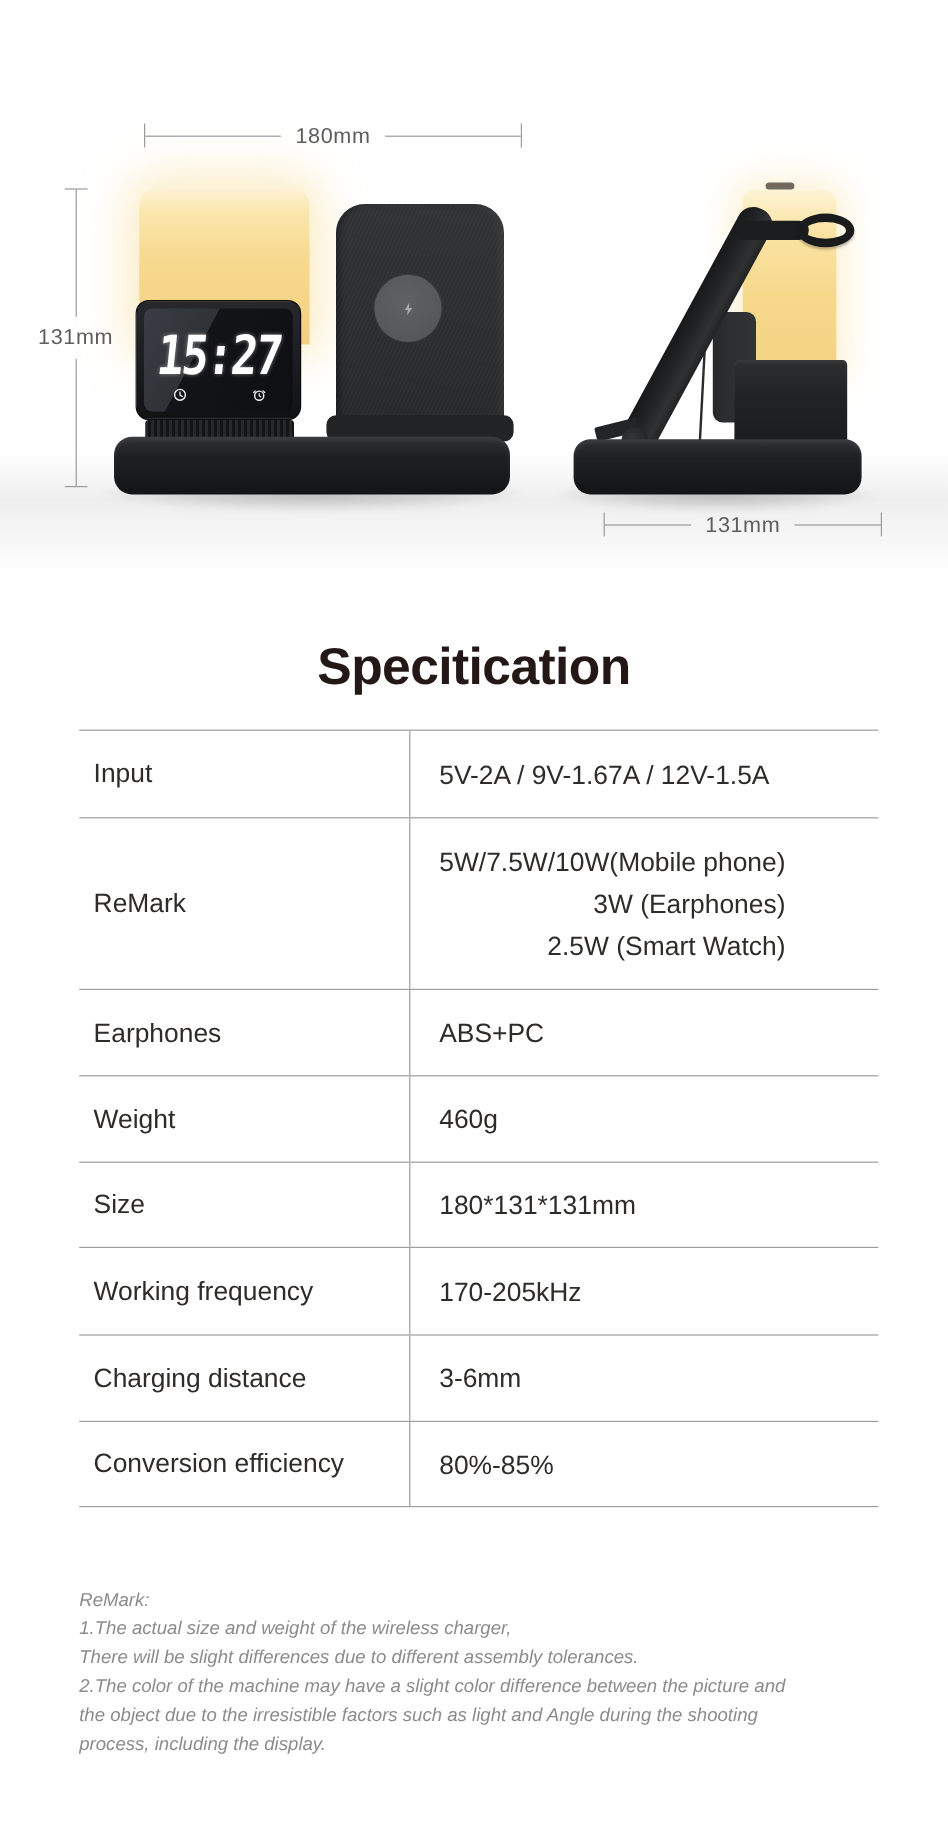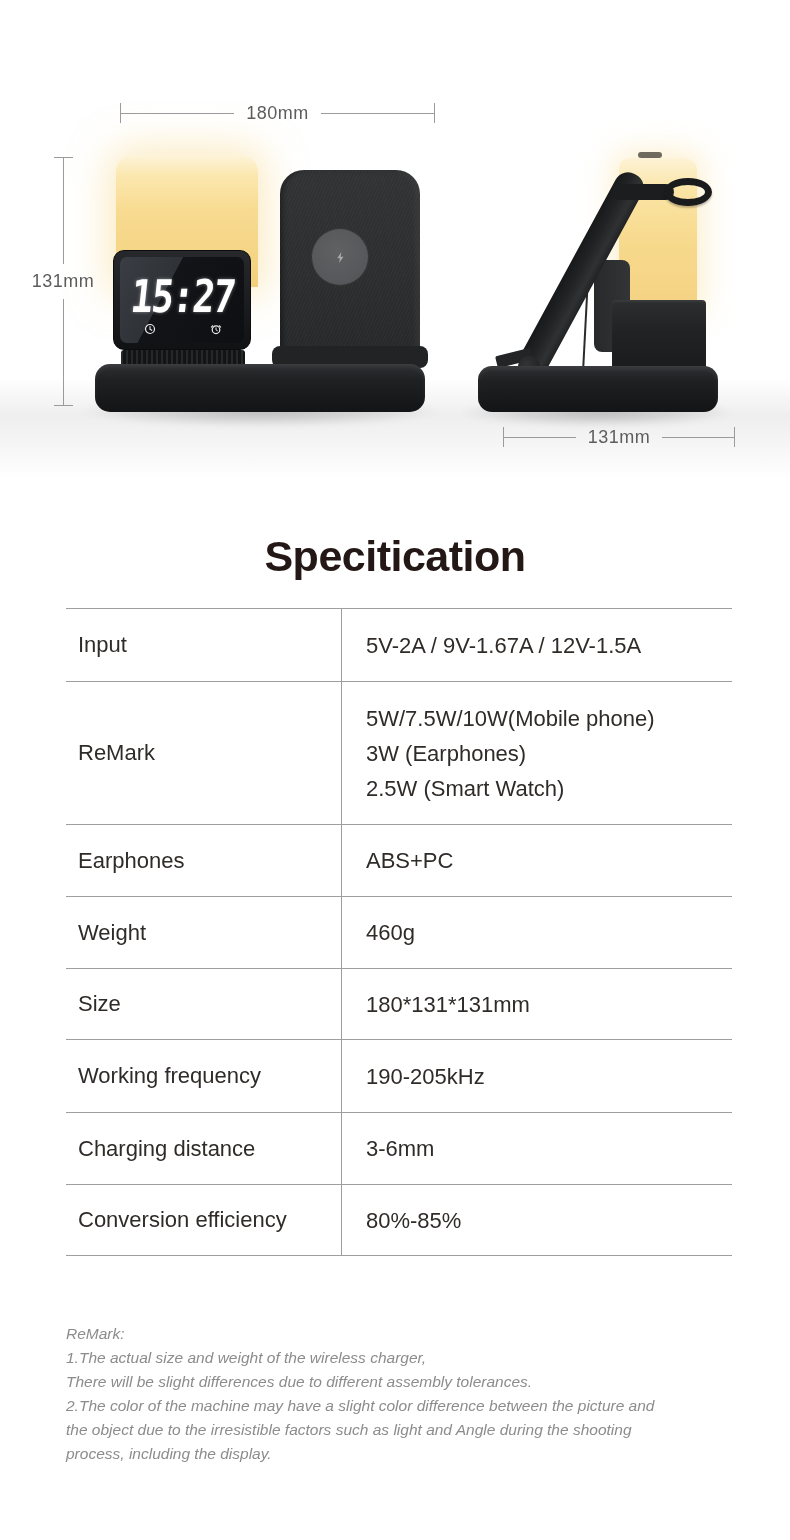--- a/index.html
+++ b/index.html
@@ -88,21 +88,21 @@
       box-shadow:inset 0 3px 4px rgba(255,255,255,0.07); }
 
   
   .title { position:absolute; left:0; top:531px; width:790px; height:50px; line-height:50px;
       text-align:center; font-size:43px; font-weight:bold; color:#231815; letter-spacing:-0.5px; }
 
   
   .spec-table { position:absolute; left:66px; top:608px; width:666px; border-top:1px solid #9e9e9e;
       color:#2f2b29; font-size:22px; }
   .row { display:flex; border-bottom:1px solid #9e9e9e; }
-  .row .cell { display:flex; align-items:center; }
+  .row .cell { display:flex; align-items:center;text-align:right; }
   .row .label { width:275px; padding-left:12px; }
   .row .value { flex:1; border-left:1px solid #9e9e9e; padding-left:24px; white-space:pre-line; line-height:35px; }
   .h73 { height:73px; } .h143 { height:143px; } .h72 { height:72px; } .h71 { height:71px; }
 
   
   .remark { position:absolute; left:66px; top:1322px; width:668px;
       font-size:15.5px; line-height:24px; color:#8c8c8c; white-space:pre-line;font-style:italic; }
 </style>
 </head>
 <body>
@@ -198,21 +198,21 @@
     <div class="row h72">
       <div class="cell label">Weight</div>
       <div class="cell value">460g</div>
     </div>
     <div class="row h71">
       <div class="cell label">Size</div>
       <div class="cell value">180*131*131mm</div>
     </div>
     <div class="row h73">
       <div class="cell label">Working frequency</div>
-      <div class="cell value">190-205kHz</div>
+      <div class="cell value">170-205kHz</div>
     </div>
     <div class="row h72">
       <div class="cell label">Charging distance</div>
       <div class="cell value">3-6mm</div>
     </div>
     <div class="row h71">
       <div class="cell label">Conversion efficiency</div>
       <div class="cell value">80%-85%</div>
     </div>
   </div>

